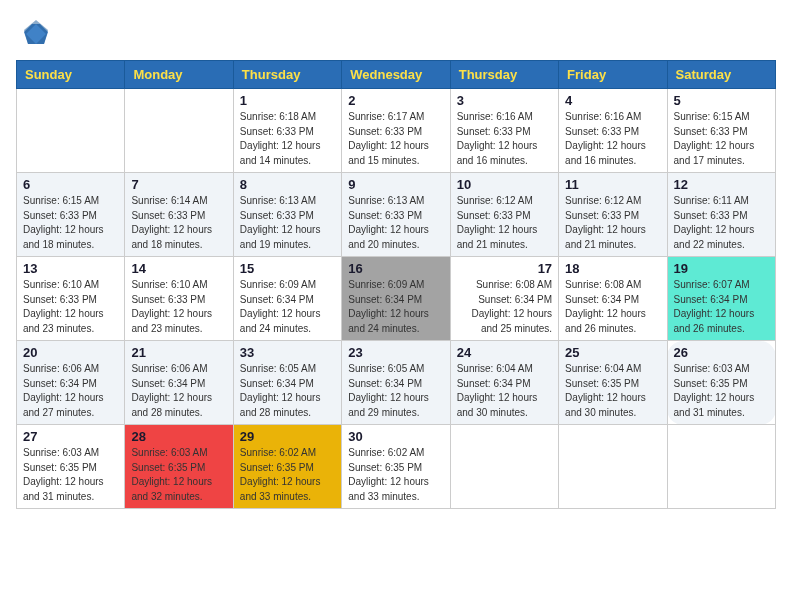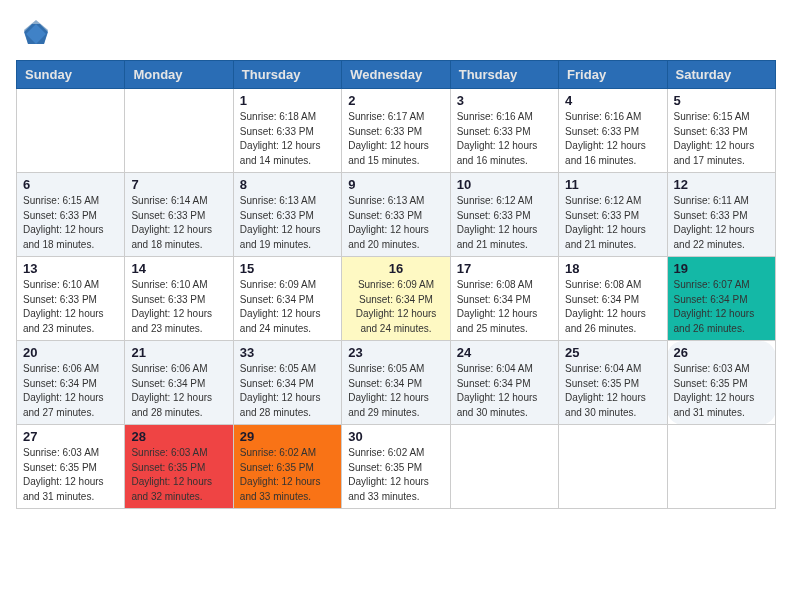--- a/index.html
+++ b/index.html
@@ -52,21 +52,21 @@
       font-size: 16px;
       color: #444;
     }
     .calendar-table {
       width: 100%;
       border-collapse: collapse;
       border: 1px solid #ccc;
     }
     .calendar-table th {
       background: #2a6db5;
-      color: #e5e5e5;
+      color: #fde047;
       font-size: 13px;
       font-weight: bold;
       padding: 6px 8px;
       text-align: left;
       border: 1px solid #1a5a9a;
     }
     .calendar-table td {
       width: calc(100% / 7);
       vertical-align: top;
       padding: 4px 6px;
@@ -196,33 +196,33 @@
           <div class="day-info">Sunrise: 6:10 AM<br>Sunset: 6:33 PM<br>Daylight: 12 hours and 23 minutes.</div>
         </td>
         <td style="background: rgb(255, 255, 255);">
           <span class="day-number">14</span>
           <div class="day-info">Sunrise: 6:10 AM<br>Sunset: 6:33 PM<br>Daylight: 12 hours and 23 minutes.</div>
         </td>
         <td style="background: rgb(255, 255, 255); border-radius: 18px;">
           <span class="day-number">15</span>
           <div class="day-info">Sunrise: 6:09 AM<br>Sunset: 6:34 PM<br>Daylight: 12 hours and 24 minutes.</div>
         </td>
-        <td style="background: #fef9c3; text-align: center;">
+        <td style="background: #a3a3a3;">
           <span class="day-number">16</span>
           <div class="day-info">Sunrise: 6:09 AM<br>Sunset: 6:34 PM<br>Daylight: 12 hours and 24 minutes.</div>
         </td>
-        <td style="background: rgb(255, 255, 255);">
+        <td style="background: rgb(255, 255, 255); text-align: right;">
           <span class="day-number">17</span>
           <div class="day-info">Sunrise: 6:08 AM<br>Sunset: 6:34 PM<br>Daylight: 12 hours and 25 minutes.</div>
         </td>
         <td style="background: rgb(255, 255, 255);">
           <span class="day-number">18</span>
           <div class="day-info">Sunrise: 6:08 AM<br>Sunset: 6:34 PM<br>Daylight: 12 hours and 26 minutes.</div>
         </td>
-        <td style="background: #14b8a6; margin-top: 16px;">
+        <td style="background: #5eead4; margin-top: 16px;">
           <span class="day-number">19</span>
           <div class="day-info">Sunrise: 6:07 AM<br>Sunset: 6:34 PM<br>Daylight: 12 hours and 26 minutes.</div>
         </td>
       </tr>
       <tr>
         <td style="background: rgb(240, 244, 248); margin-top: 15px;">
           <span class="day-number">20</span>
           <div class="day-info">Sunrise: 6:06 AM<br>Sunset: 6:34 PM<br>Daylight: 12 hours and 27 minutes.</div>
         </td>
         <td style="background: rgb(240, 244, 248);">
@@ -252,21 +252,21 @@
       </tr>
       <tr>
         <td style="background: rgb(255, 255, 255);">
           <span class="day-number">27</span>
           <div class="day-info">Sunrise: 6:03 AM<br>Sunset: 6:35 PM<br>Daylight: 12 hours and 31 minutes.</div>
         </td>
         <td style="background: #ef4444;">
           <span class="day-number">28</span>
           <div class="day-info">Sunrise: 6:03 AM<br>Sunset: 6:35 PM<br>Daylight: 12 hours and 32 minutes.</div>
         </td>
-        <td style="background: #f97316; margin-top: 6px;">
+        <td style="background: #eab308; margin-top: 6px;">
           <span class="day-number">29</span>
           <div class="day-info">Sunrise: 6:02 AM<br>Sunset: 6:35 PM<br>Daylight: 12 hours and 33 minutes.</div>
         </td>
         <td style="background: rgb(255, 255, 255);">
           <span class="day-number">30</span>
           <div class="day-info">Sunrise: 6:02 AM<br>Sunset: 6:35 PM<br>Daylight: 12 hours and 33 minutes.</div>
         </td>
         <td class="empty-cell"></td>
         <td class="empty-cell"></td>
         <td class="empty-cell"></td>

